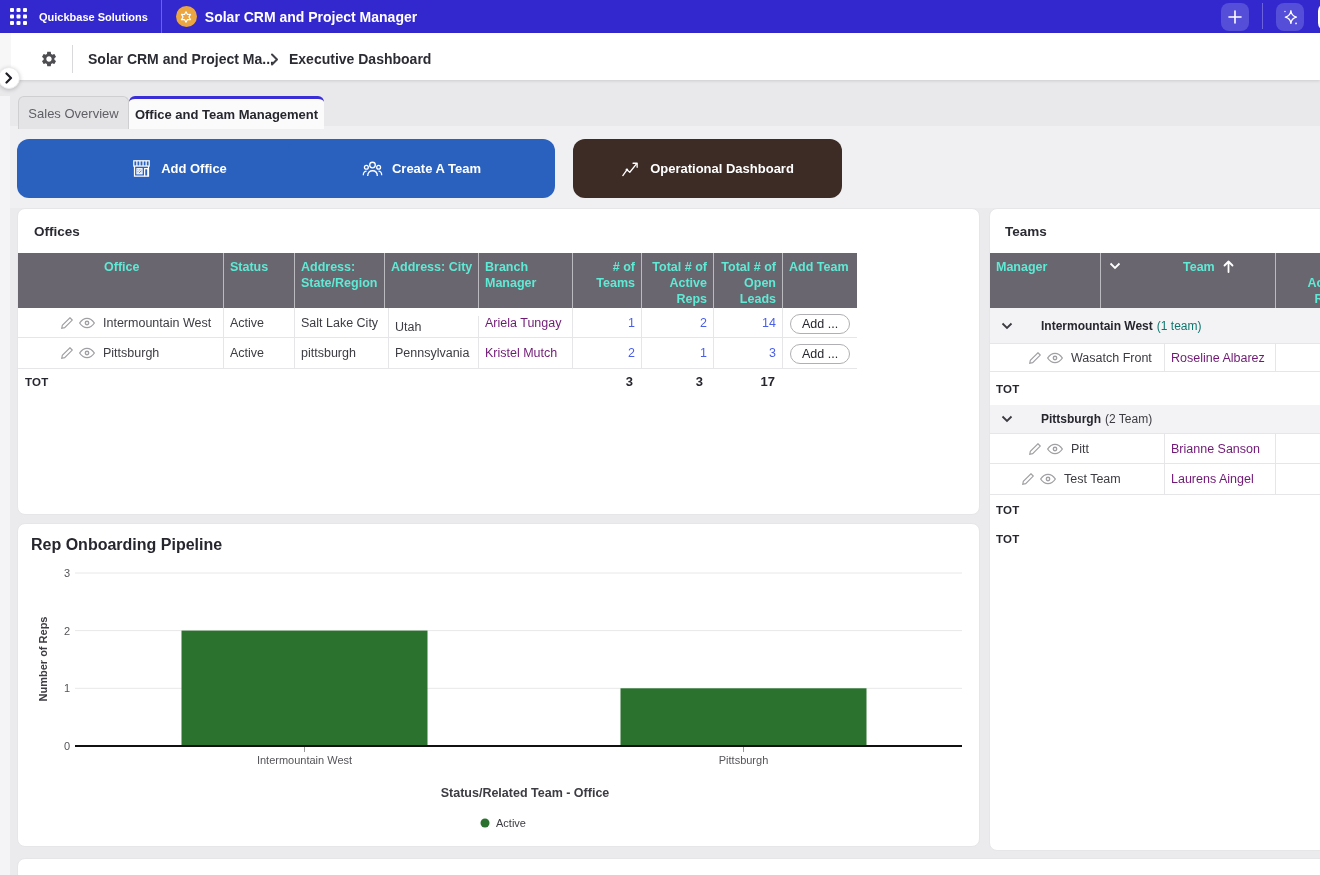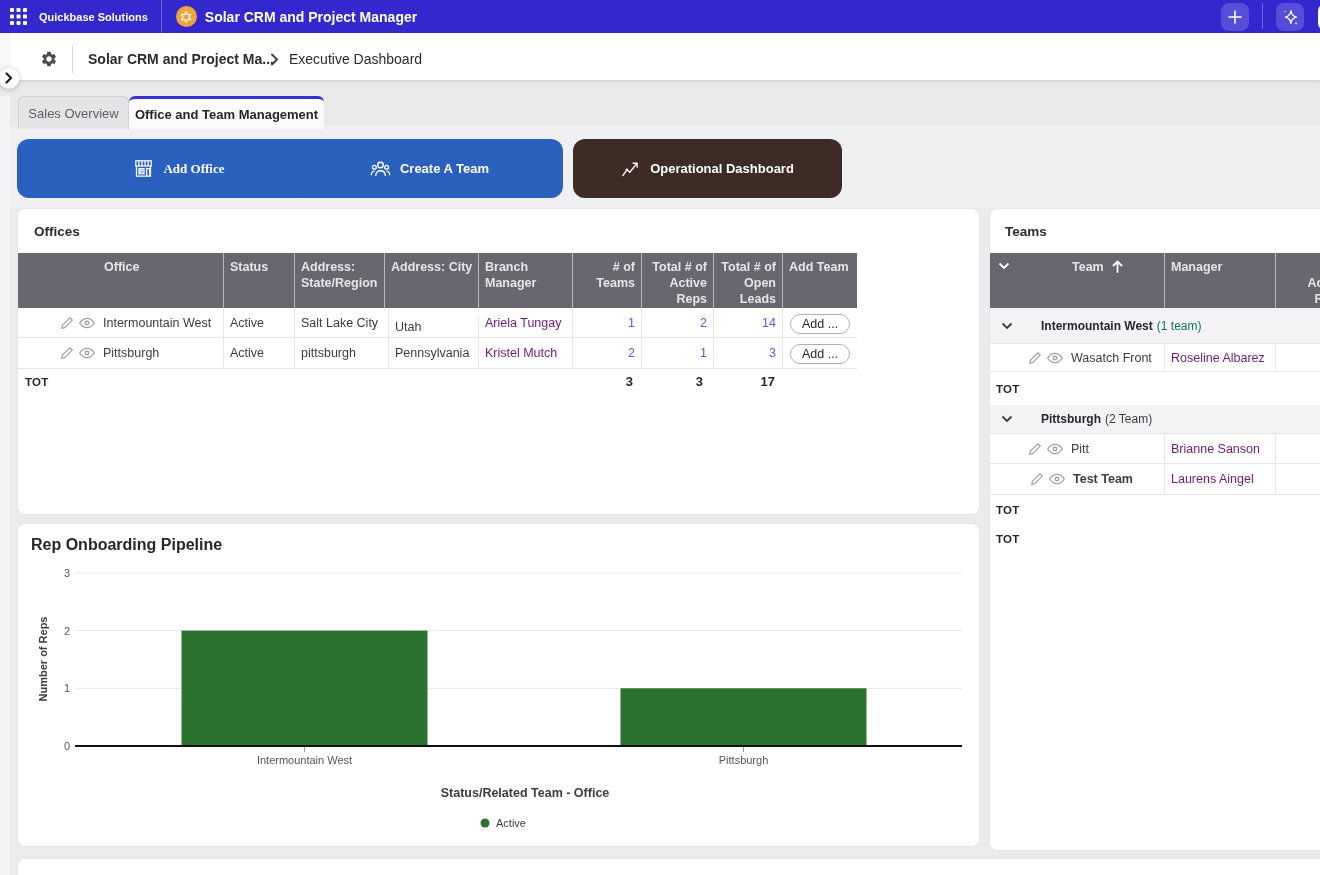--- a/index.html
+++ b/index.html
@@ -17,39 +17,39 @@
 .tb-btn { position:absolute; top:3px; width:28px; height:28px; border-radius:8px; background:#544ed8; display:flex; align-items:center; justify-content:center; }
 .tb-div { position:absolute; top:3px; width:1px; height:26px; background:rgba(255,255,255,0.28); }
 .tb-white { position:absolute; top:3px; width:28px; height:28px; border-radius:8px; background:#fff; }
 
 
 .crumbbar { position:absolute; left:0; top:33px; width:1320px; height:47px; background:#fff; box-shadow:0 1px 3px rgba(0,0,0,0.12); }
 .crumb-strip { position:absolute; left:0; top:33px; width:11px; height:47px; background:#f7f7f8; }
 .gear { position:absolute; left:40px; top:50px; }
 .crumb-div { position:absolute; left:72px; top:45px; width:1px; height:28px; background:#d9d9db; }
 .crumb-a { position:absolute; left:88px; top:51px; font-size:14px; font-weight:bold; color:#2b2b33; }
-.crumb-b { position:absolute; left:289px; top:51px; font-size:14px; font-weight:normal; color:#2b2b33; }
+.crumb-b { position:absolute; left:289px; top:51px; font-size:14px; font-weight:bold; color:#2b2b33; }
 .toggle-circle { position:absolute; left:-2px; top:67px; width:22px; height:22px; border-radius:50%; background:#fff; border:1px solid #ececee; box-shadow:0 1px 4px rgba(0,0,0,0.2); z-index:30; display:flex; align-items:center; justify-content:center; }
 
 
 .panel { position:absolute; left:0; top:126px; width:1320px; height:749px; background:#f0f0f2; }
 .tab-inactive { position:absolute; left:18px; top:96px; width:111px; height:33px; background:#e4e4e6; border:1px solid #cfcfd2; border-bottom:none; border-radius:6px 6px 0 0; color:#5f5f66; font-size:13px; display:flex; align-items:center; justify-content:center; }
 .tab-active { position:absolute; left:129px; top:96px; width:195px; height:33px; background:#fbfbfc; border-top:3px solid #3a2ed6; border-radius:6px 6px 0 0; color:#26262e; font-size:13px; font-weight:bold; display:flex; align-items:center; justify-content:center; z-index:2; }
 
 
 .bigbtn { position:absolute; top:139px; height:59px; border-radius:12px; color:#fff; font-size:13px; font-weight:bold; display:flex; align-items:center; justify-content:center; gap:9px; }
 .bigbtn svg { flex:0 0 auto; }
 
 
 .card { position:absolute; background:#fff; border:1px solid #e6e6e8; border-radius:8px; }
 .cardtitle { position:absolute; font-size:13.5px; font-weight:bold; color:#2b2b33; }
 
 
 .thead { position:absolute; background:#696670; display:flex; }
-.th { color:#e5e5e5; font-size:12.5px; font-weight:bold; padding:6px 6px; line-height:16px; border-right:1px solid rgba(255,255,255,0.55); }
+.th { color:#5eead4; font-size:12.5px; font-weight:bold; padding:6px 6px; line-height:16px; border-right:1px solid rgba(255,255,255,0.55); }
 .th:last-child { border-right:none; }
 .th.r { text-align:right; }
 .trow { position:absolute; display:flex; border-bottom:1px solid #e6e6e8; background:#fff; }
 .td { font-size:12.5px; color:#3c3c42; padding:0 6px; display:flex; align-items:center; border-right:1px solid #e6e6e8; white-space:nowrap; overflow:hidden; }
 .td:last-child { border-right:none; }
 .td.r { justify-content:flex-end; }
 .td a { color:#701a75; text-decoration:none; }
 .groupr { position:absolute; background:#f3f3f5; border-bottom:1px solid #e6e6e8; display:flex; align-items:center; }
 .tot { position:absolute; font-size:11.5px; font-weight:bold; color:#26262e; letter-spacing:0.2px; }
 .totnum { position:absolute; font-size:13px; font-weight:bold; color:#26262e; text-align:right; }
@@ -116,37 +116,37 @@
       <path d="M1.5 1.5 L6 6 L1.5 10.5"></path>
     </svg>
   </div>
 
 <div class="panel"></div>
 <div class="abs" style="left:10px; top:208px; width:1310px; height:667px; background:#ebebed;"></div>
 <div class="abs" style="left:0; top:96px; width:10px; height:779px; background:#f4f4f6;"></div>
 <div class="tab-inactive">Sales Overview</div>
 <div class="tab-active">Office and Team Management</div>
 
-<div class="bigbtn" style="left:17px; width:324px; background:#2a61bf;font-family:Liberation Serif, serif;">
+<div class="bigbtn" style="left:17px; width:324px; background:#2a61bf;">
   <svg width="21" height="21" viewBox="0 0 24 24" fill="none" stroke="#fff" stroke-width="1.4">
     <rect x="3.2" y="3.2" width="17.6" height="6"></rect>
     <line x1="6.7" y1="3.2" x2="6.7" y2="9.2"></line>
       <line x1="10.2" y1="3.2" x2="10.2" y2="9.2"></line>
       <line x1="13.8" y1="3.2" x2="13.8" y2="9.2"></line>
       <line x1="17.3" y1="3.2" x2="17.3" y2="9.2"></line>
     <path d="M4 9.2 L4 20.8 L20 20.8 L20 9.2"></path>
     <rect x="6.8" y="12.2" width="5.8" height="5.8"></rect>
     <line x1="7.6" y1="17.2" x2="11.8" y2="13"></line>
       <line x1="7.3" y1="15" x2="9.5" y2="12.8"></line>
       <line x1="10.2" y1="17.6" x2="12.2" y2="15.6"></line>
     <path d="M15.6 20.8 L15.6 12.2 L19.2 12.2 L19.2 20.8"></path>
   </svg>
   Add Office
 </div>
-<div class="bigbtn" style="left:296px; width:267px; background:#2a61bf;">
+<div class="bigbtn" style="left:288px; width:267px; background:#2a61bf;">
   <svg width="21" height="20" viewBox="0 0 24 22" fill="none" stroke="#fff" stroke-width="1.5">
     <circle cx="12" cy="6.5" r="3.2"></circle>
     <path d="M6.5 19 C6.5 14.8 9 13 12 13 C15 13 17.5 14.8 17.5 19"></path>
     <circle cx="5" cy="9" r="2.2"></circle>
     <path d="M1.5 18 C1.5 14.8 3 13.4 5.2 13.4"></path>
     <circle cx="19" cy="9" r="2.2"></circle>
     <path d="M22.5 18 C22.5 14.8 21 13.4 18.8 13.4"></path>
   </svg>
   Create A Team
 </div>
@@ -239,30 +239,30 @@
     </div>
 </div>
 <div class="tot" style="left:25px; top:376px;">TOT</div>
 <div class="totnum" style="left:573px; top:374px; width:60px;">3</div>
 <div class="totnum" style="left:642px; top:374px; width:61px;">3</div>
 <div class="totnum" style="left:714px; top:374px; width:61px;">17</div>
 
 <div class="card" style="left:989px; top:208px; width:371px; height:643px;"></div>
 <div class="cardtitle" style="left:1005px; top:224px;">Teams</div>
 <div class="thead" style="left:990px; top:253px; width:361px; height:55px;">
+  <div class="th" style="width:111px;">Manager</div>
   <div class="th" style="width:175px; position:relative;">
     <svg style="position:absolute; left:8px; top:9px;" width="12" height="8" viewBox="0 0 12 8" fill="none" stroke="#fff" stroke-width="1.8">
         <path d="M1.5 1.5 L6 6 L10.5 1.5"></path>
       </svg>
     <span style="position:absolute; left:82px; top:6px;">Team</span>
       <svg style="position:absolute; left:122px; top:7px;" width="11" height="13" viewBox="0 0 11 13" fill="none" stroke="#fff" stroke-width="1.8" stroke-linecap="round" stroke-linejoin="round">
         <path d="M5.5 12 L5.5 1.5 M1.5 5.5 L5.5 1.5 L9.5 5.5"></path>
       </svg>
   </div>
-  <div class="th" style="width:111px;">Manager</div>
   <div class="th r" style="width:75px;"># of<br>Active<br>Reps</div>
 </div>
 <div class="groupr" style="left:990px; top:308px; width:361px; height:36px;">
   <svg style="margin-left:11px;" width="12" height="8" viewBox="0 0 12 8" fill="none" stroke="#3a3a40" stroke-width="1.8">
       <path d="M1.5 1.5 L6 6 L10.5 1.5"></path>
     </svg>
   <span style="margin-left:28px; font-size:12px; font-weight:bold; color:#26262e;">Intermountain West</span>
   <span style="margin-left:4px; font-size:12px; color:#0f766e;">(1 team)</span>
 </div>
 <div class="trow" style="left:990px; top:344px; width:361px; height:28px;">
@@ -303,21 +303,21 @@
         </svg>
     </span>
     <span style="margin-left:8px;">Pitt</span>
   </div>
   <div class="td" style="width:111px;">
       <a>Brianne Sanson</a>
     </div>
   <div class="td" style="width:75px;"></div>
 </div>
 <div class="trow" style="left:990px; top:464px; width:361px; height:31px;">
-  <div class="td" style="width:175px; padding-left:40px;font-weight:bold;">
+  <div class="td" style="width:175px; padding-left:31px;">
     <span class="icons">
       <svg width="14" height="14" viewBox="0 0 24 24" fill="none" stroke="#a0a0a4" stroke-width="2">
           <path d="M17 3l4 4L8 20l-5 1 1-5L17 3z"></path>
         </svg>
       <svg width="16" height="12" viewBox="0 0 24 16" fill="none" stroke="#a0a0a4" stroke-width="2">
           <path d="M1 8 C5 2 8 1 12 1 C16 1 19 2 23 8 C19 14 16 15 12 15 C8 15 5 14 1 8 Z"></path>
           <circle cx="12" cy="8" r="2.6"></circle>
         </svg>
     </span>
     <span style="margin-left:8px;">Test Team</span>

